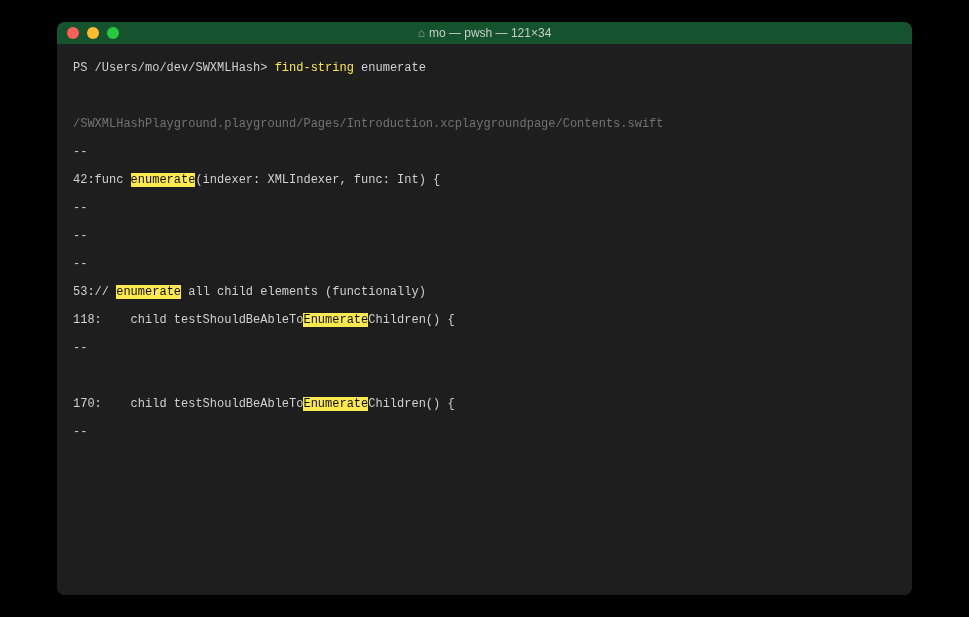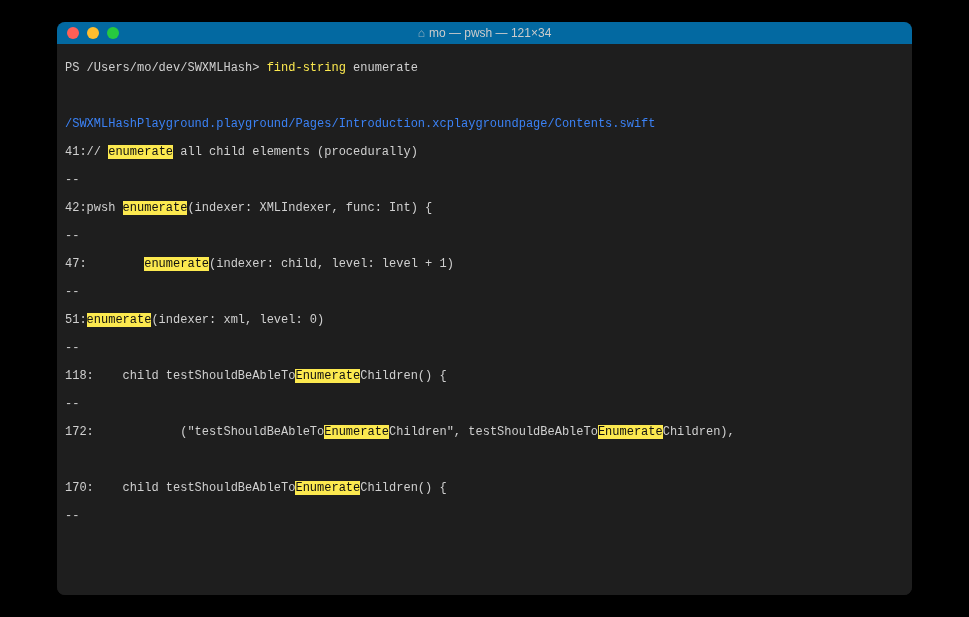--- a/index.html
+++ b/index.html
@@ -17,21 +17,21 @@
       height: 573px;
       background: #1e1e1e;
       border-radius: 8px;
       overflow: hidden;
       box-shadow: 0 20px 60px rgba(0,0,0,0.6);
       display: flex;
       flex-direction: column;
     }
     .titlebar {
       height: 22px;
-      background: #0369a1;
+      background: #14532d;
       display: flex;
       align-items: center;
       position: relative;
       flex-shrink: 0;
     }
     .traffic-lights {
       display: flex;
       gap: 8px;
       padding-left: 10px;
     }
@@ -55,26 +55,26 @@
     .title-icon {
       opacity: 0.7;
       margin-right: 4px;
     }
     .terminal {
       flex: 1;
       background: #1e1e1e;
       color: #d0d0d0;
       font-size: 12px;
       line-height: 14px;
-      padding: 3px 8px;
+      padding: 3px 16px;
       white-space: pre;
       overflow: hidden;
     }
     .line { white-space: pre; }
-    .green { color: #3b82f6; }
+    .green { color: #737373; }
     .yellow { color: #fce94f; }
     .hl {
       background: #fce94f;
       color: #111;
     }
   </style>
 </head>
 <body>
 
 <div class="window">
@@ -83,31 +83,28 @@
       <div class="tl tl-close"></div>
       <div class="tl tl-min"></div>
       <div class="tl tl-max"></div>
     </div>
     <div class="title"><span class="title-icon">⌂</span><span>mo — pwsh — 121×34</span></div>
   </div>
   <div class="terminal">
 <div class="line"><span>PS </span><span>/Users/mo/dev/SWXMLHash</span><span>&gt; </span><span class="yellow">find-string</span><span> enumerate</span></div>
 <div class="line"> </div>
 <div class="line green">/SWXMLHashPlayground.playground/Pages/Introduction.xcplaygroundpage/Contents.swift</div>
-<div class="line"><span>41:// </span><span class="hl">enumerate</span><span> all child elements (procedurally)</span></div>
 <div class="line">--</div>
-<div class="line"><span>42:pwsh </span><span class="hl">enumerate</span><span>(indexer: XMLIndexer, func: Int) {</span></div>
+<div class="line"><span>42:func </span><span class="hl">enumerate</span><span>(indexer: XMLIndexer, func: Int) {</span></div>
 <div class="line">--</div>
-<div class="line"><span>47:        </span><span class="hl">enumerate</span><span>(indexer: child, level: level + 1)</span></div>
 <div class="line">--</div>
-<div class="line"><span>51:</span><span class="hl">enumerate</span><span>(indexer: xml, level: 0)</span></div>
 <div class="line">--</div>
+<div class="line"><span>53:// </span><span class="hl">enumerate</span><span> all child elements (functionally)</span></div>
 <div class="line"><span>118:    child testShouldBeAbleTo</span><span class="hl">Enumerate</span><span>Children() {</span></div>
 <div class="line">--</div>
-<div class="line"><span>172:            ("testShouldBeAbleTo</span><span class="hl">Enumerate</span><span>Children", testShouldBeAbleTo</span><span class="hl">Enumerate</span><span>Children),</span></div>
 <div class="line"> </div>
 <div class="line"><span>170:    child testShouldBeAbleTo</span><span class="hl">Enumerate</span><span>Children() {</span></div>
 <div class="line">--</div>
 
 
 
 
 
 
 

